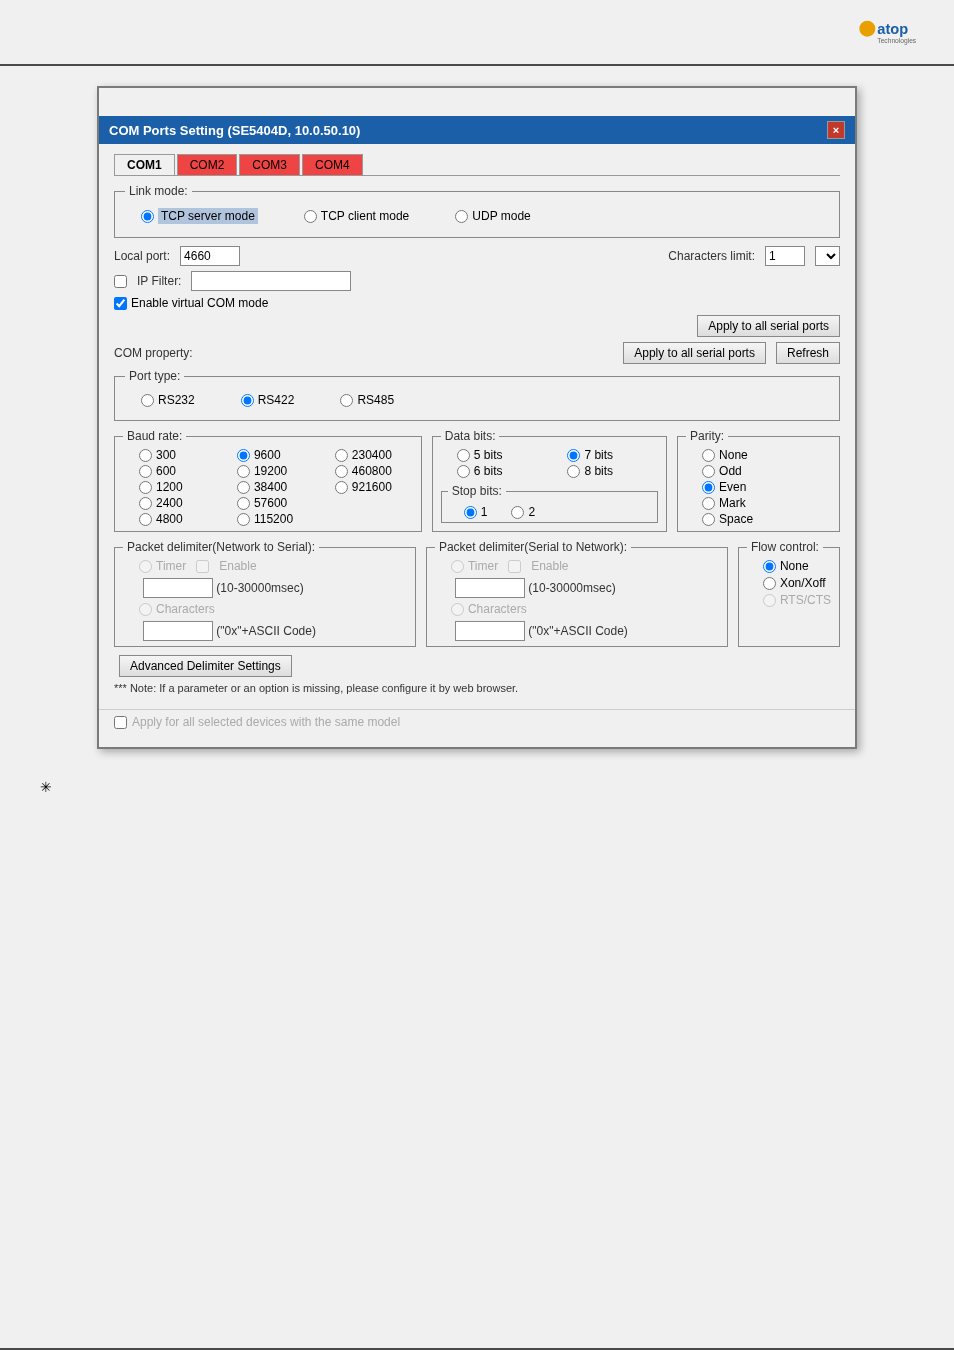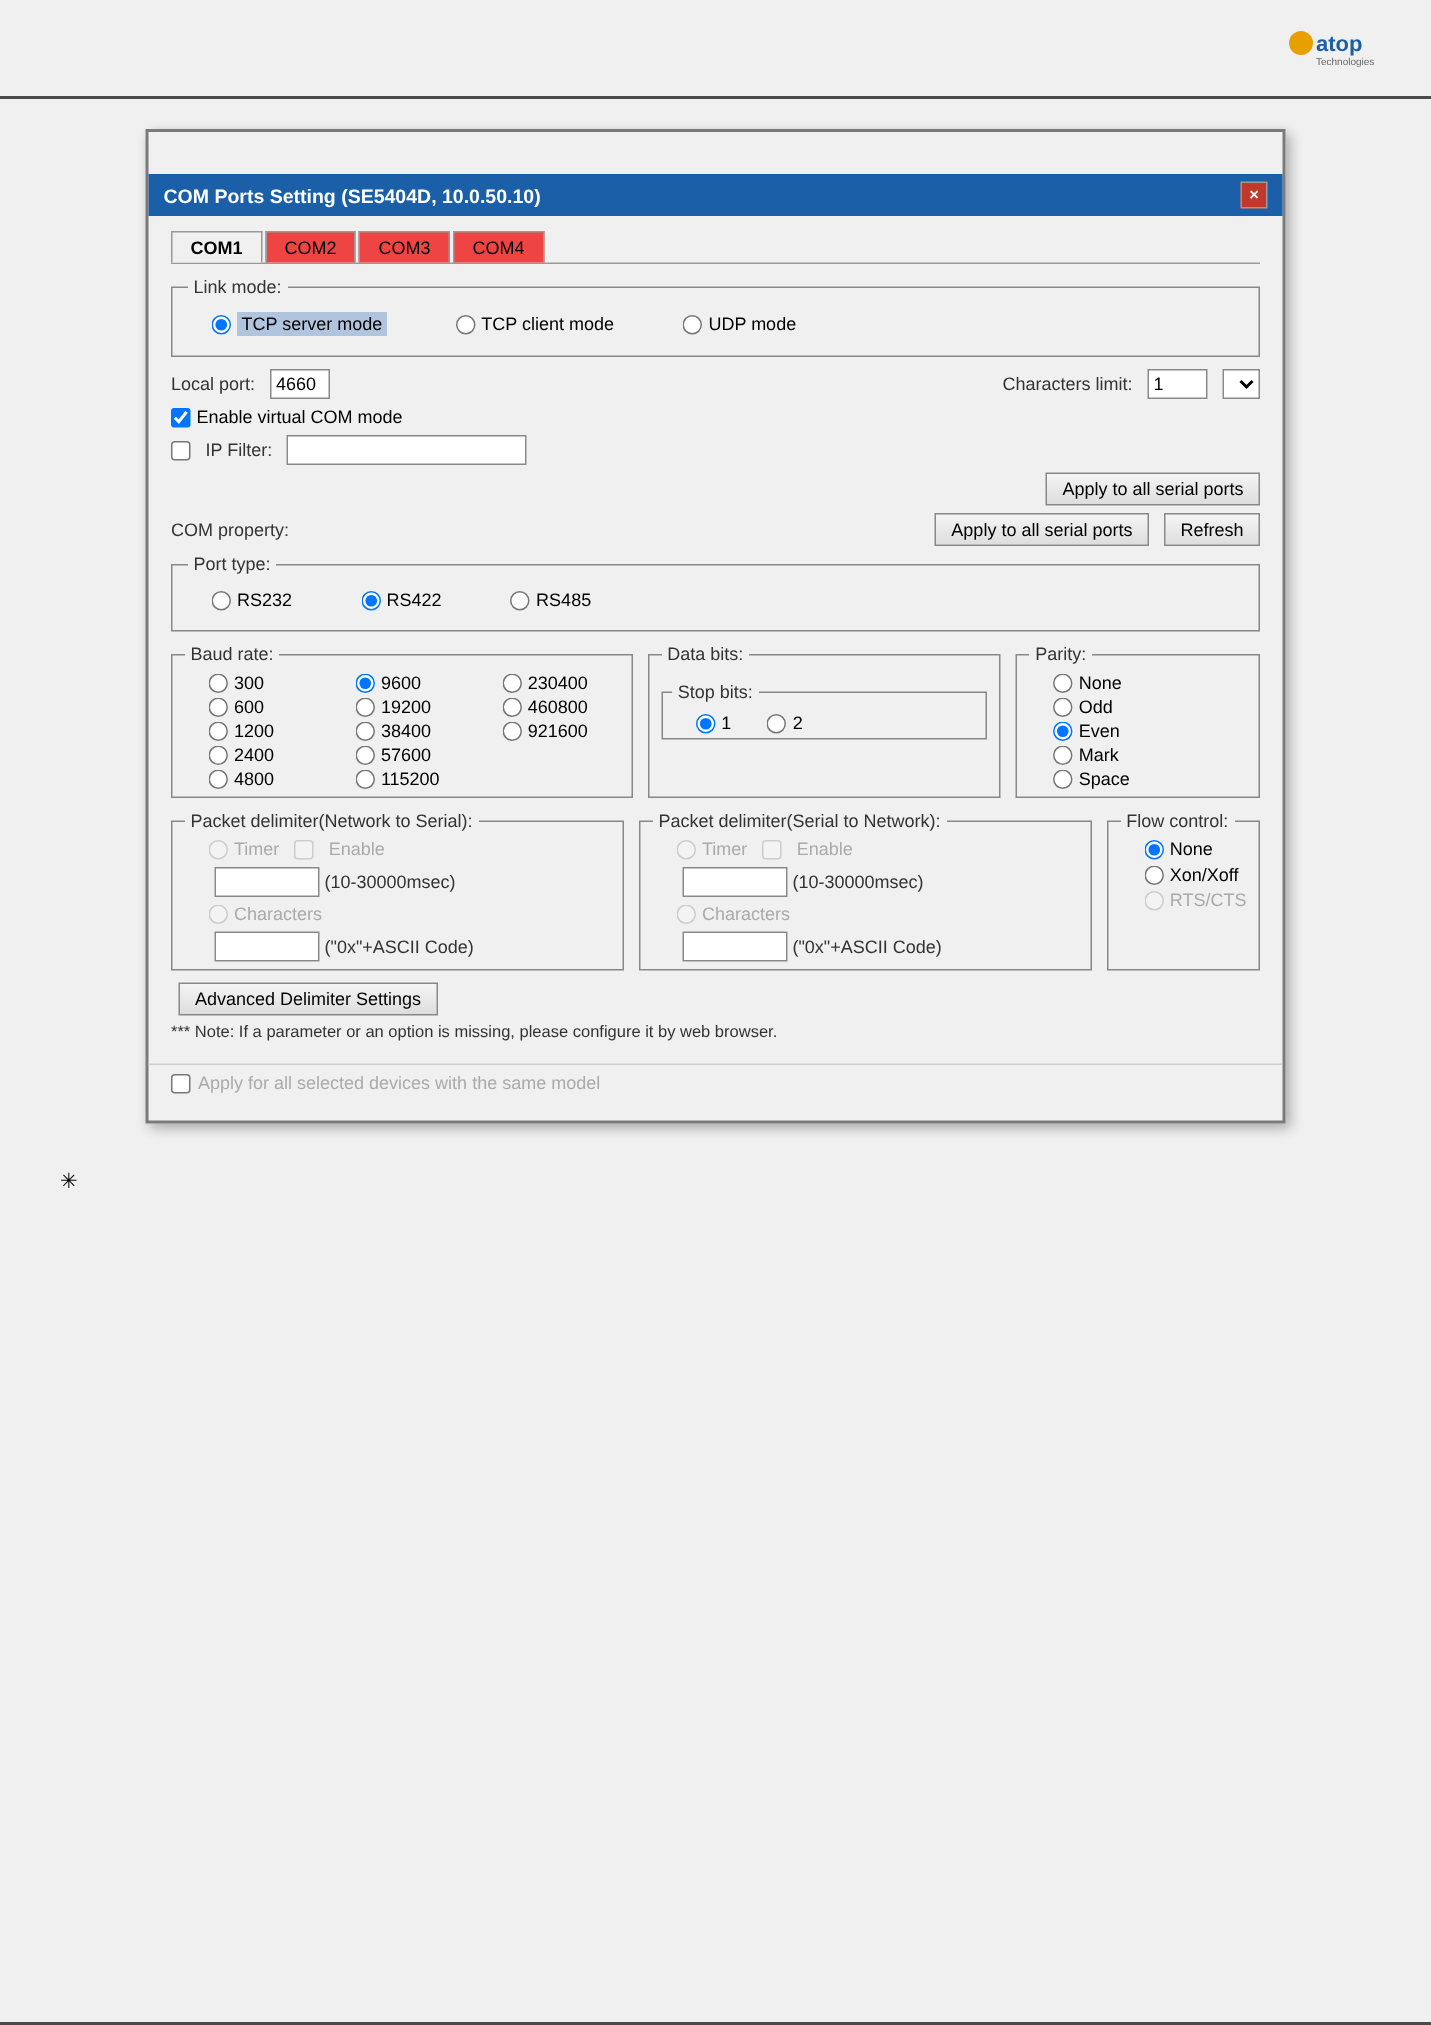--- a/index.html
+++ b/index.html
@@ -364,40 +364,40 @@
             </label>
             <label class="radio-item">
               <input type="radio" name="link_mode" style="">
               <span>UDP mode</span>
             </label>
           </div>
         </fieldset>
 
         <div class="form-row">
           <span class="form-label">Local port:</span>
-          <input type="text" class="text-input" style="width: 40px;" value="4660">
+          <input type="text" class="text-input" style="width: 60px;" value="4660">
           <span style="flex:1;"></span>
           <span class="form-label">Characters limit:</span>
           <input type="text" class="text-input" style="width: 40px;" value="1">
           <select class="select-input" style="width:25px;">
             <option>▼</option>
           </select>
         </div>
 
         <div class="form-row">
+          <input type="checkbox" style="">
+          <span class="form-label">IP Filter:</span>
+          <input type="text" class="text-input" style="width: 160px;" value="">
+        </div>
+
+        <div class="form-row">
           <label class="checkbox-item">
             <input type="checkbox" checked="" style="">
             <span>Enable virtual COM mode</span>
           </label>
-        </div>
-
-        <div class="form-row">
-          <input type="checkbox" style="">
-          <span class="form-label">IP Filter:</span>
-          <input type="text" class="text-input" style="width: 160px;" value="">
         </div>
 
         <div class="section-apply-row">
           <button class="btn">Apply to all serial ports</button>
         </div>
 
         <div class="com-property-row">
           <span class="form-label">COM property:</span>
           <div style="display:flex; gap:5px;">
             <button class="btn">Apply to all serial ports</button>
@@ -479,20 +479,38 @@
                 </label>
               <label class="radio-item">
                   <input type="radio" name="baud" style="">
                   <span>115200</span>
                 </label>
             </div>
           </fieldset>
 
           <fieldset class="data-bits-fieldset">
             <legend class="fieldset-legend">Data bits:</legend>
+            <div style="display:grid; grid-template-columns:1fr 1fr; gap:2px 4px;">
+              <label class="radio-item">
+                  <input type="radio" name="data_bits" style="">
+                  <span>5 bits</span>
+                </label>
+              <label class="radio-item">
+                  <input type="radio" name="data_bits" checked="" style="">
+                  <span>7 bits</span>
+                </label>
+              <label class="radio-item">
+                  <input type="radio" name="data_bits" style="">
+                  <span>6 bits</span>
+                </label>
+              <label class="radio-item">
+                  <input type="radio" name="data_bits" style="">
+                  <span>8 bits</span>
+                </label>
+            </div>
 
             <fieldset style="border:1px solid #888; padding:3px 6px; margin-top:6px;">
               <legend class="fieldset-legend">Stop bits:</legend>
               <div class="stop-bits-row">
                 <label class="radio-item">
                     <input type="radio" name="stop_bits" checked="" style="">
                     <span>1</span>
                   </label>
                 <label class="radio-item">
                     <input type="radio" name="stop_bits" style="">

